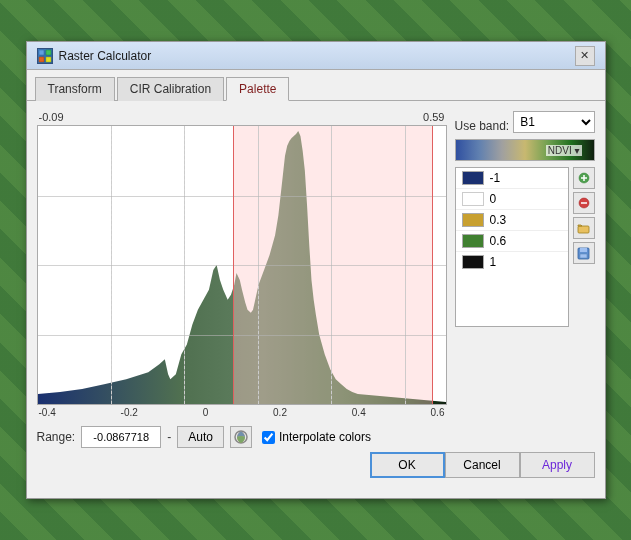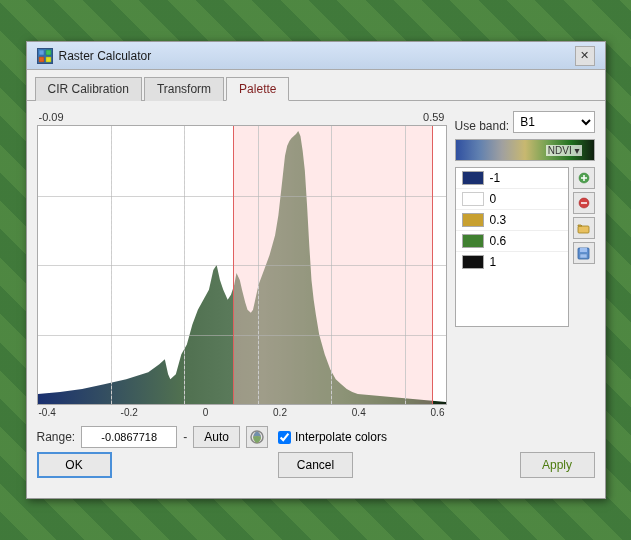--- a/index.html
+++ b/index.html
@@ -168,21 +168,21 @@
       gap: 6px;
       margin-top: 8px;
       flex-wrap: wrap;
     }
     .range-label {
       font-size: 12px;
       color: #333;
       white-space: nowrap;
     }
     .range-input {
-      width: 96px;
+      width: 80px;
       height: 22px;
       border: 1px solid #aaa;
       background: white;
       font-size: 11px;
       padding: 0 4px;
       text-align: center;
     }
     .range-dash {
       font-size: 12px;
       color: #333;
@@ -289,22 +289,21 @@
       justify-content: center;
       font-size: 13px;
       color: #444;
     }
     .palette-with-buttons {
       display: flex;
       gap: 4px;
     }
     .bottom-buttons {
       display: flex;
-      justify-content: space-between;
-      gap: 8px;
+      justify-content: flex-end;
       margin-top: 4px;
       padding-bottom: 10px;
     }
     .dialog-btn {
       width: 75px;
       height: 26px;
       background: #e8e8e8;
       border: 1px solid #aaa;
       cursor: pointer;
       font-size: 12px;
@@ -345,22 +344,22 @@
           <rect x="1" y="8" width="5" height="5" fill="#e06020" stroke="#a04010" stroke-width="0.5"></rect>
           <rect x="8" y="8" width="5" height="5" fill="#e0e020" stroke="#a0a010" stroke-width="0.5"></rect>
         </svg>
       </div>
       <span class="title-text">Raster Calculator</span>
     </div>
     <div class="close-btn">✕</div>
   </div>
 
   <div class="tab-bar">
+    <div class="tab">Transform</div>
     <div class="tab">CIR Calibration</div>
-    <div class="tab">Transform</div>
     <div class="tab active">Palette</div>
   </div>
 
   <div class="content">
     <div class="main-area">
 
       <div class="chart-container">
         <div class="chart-labels-top">
           <span>-0.09</span>
           <span>0.59</span>
@@ -493,16 +492,16 @@
               </svg>
             </div>
           </div>
         </div>
       </div>
     </div>
 
     <div class="bottom-buttons">
       <button class="dialog-btn ok-btn">OK</button>
       <button class="dialog-btn">Cancel</button>
-      <button class="dialog-btn apply-btn" style="color:#4d7c0f;">Apply</button>
+      <button class="dialog-btn apply-btn" style="color:#6d28d9;">Apply</button>
     </div>
   </div>
 </div>
 
 </body></html>

